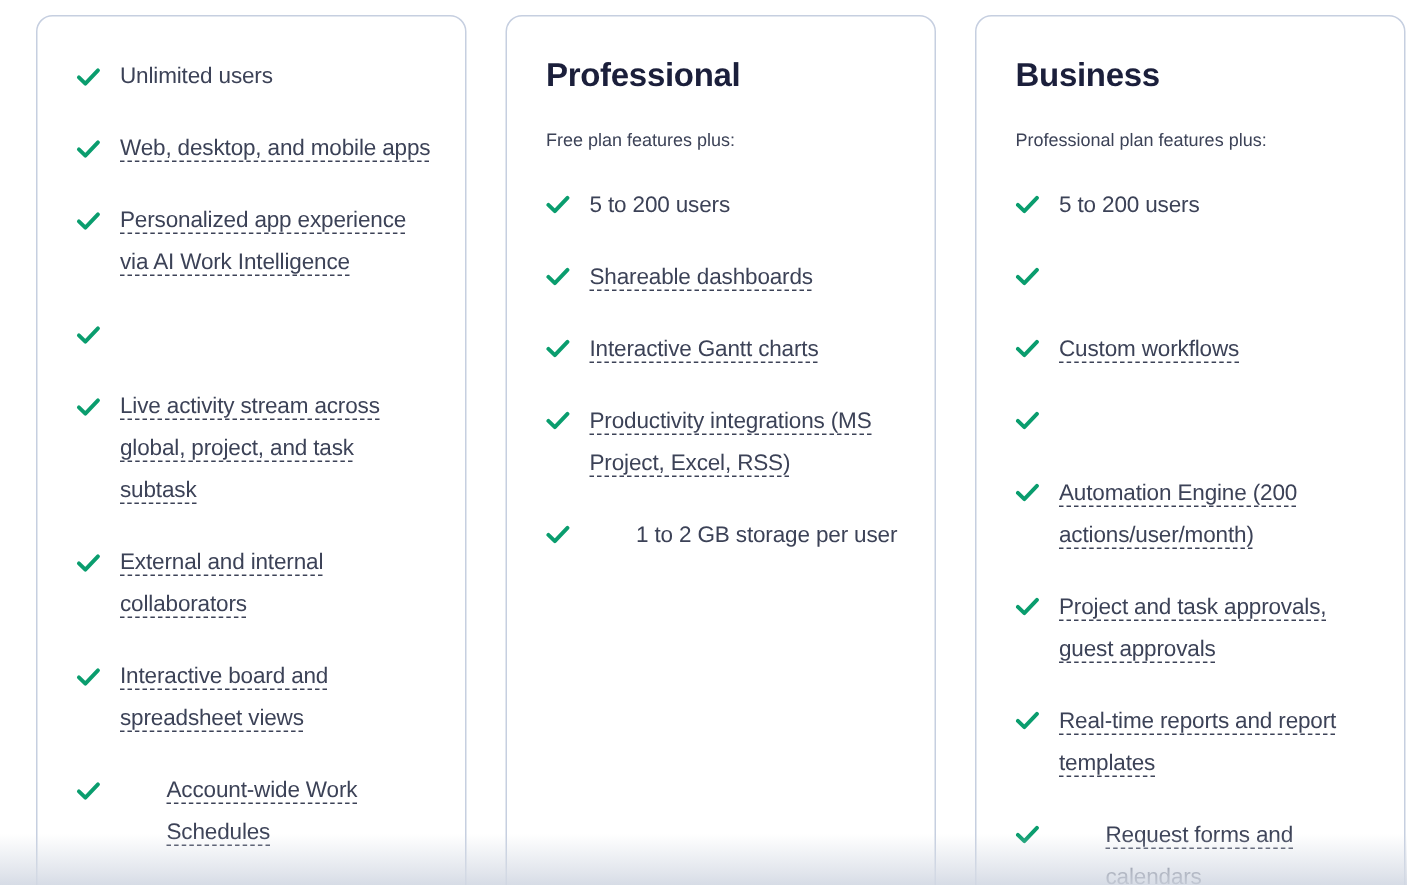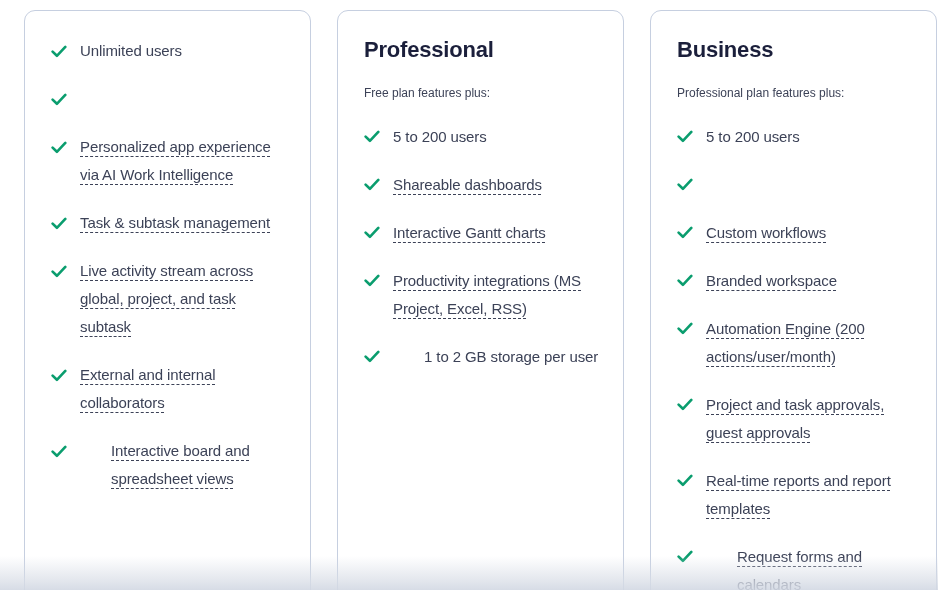--- a/index.html
+++ b/index.html
@@ -117,36 +117,36 @@
               </svg>
             </span>
             <span class="feature-text">Unlimited users</span>
           </li>
           <li class="feature-item">
             <span class="check-icon">
               <svg width="16" height="13" viewBox="0 0 16 13" fill="none" xmlns="http://www.w3.org/2000/svg">
                 <path d="M1.6 6.6 L5.9 10.8 L14.3 1.9" stroke="#0a9d6e" stroke-width="2.6" stroke-linecap="round" stroke-linejoin="round"></path>
               </svg>
             </span>
+            <span class="feature-text has-tooltip">Web, desktop, and mobile apps</span>
           </li>
           <li class="feature-item">
             <span class="check-icon">
               <svg width="16" height="13" viewBox="0 0 16 13" fill="none" xmlns="http://www.w3.org/2000/svg">
                 <path d="M1.6 6.6 L5.9 10.8 L14.3 1.9" stroke="#0a9d6e" stroke-width="2.6" stroke-linecap="round" stroke-linejoin="round"></path>
               </svg>
             </span>
             <span class="feature-text has-tooltip">Personalized app experience via AI Work Intelligence</span>
           </li>
           <li class="feature-item">
             <span class="check-icon">
               <svg width="16" height="13" viewBox="0 0 16 13" fill="none" xmlns="http://www.w3.org/2000/svg">
                 <path d="M1.6 6.6 L5.9 10.8 L14.3 1.9" stroke="#0a9d6e" stroke-width="2.6" stroke-linecap="round" stroke-linejoin="round"></path>
               </svg>
             </span>
-            <span class="feature-text has-tooltip">Task &amp; subtask management</span>
           </li>
           <li class="feature-item">
             <span class="check-icon">
               <svg width="16" height="13" viewBox="0 0 16 13" fill="none" xmlns="http://www.w3.org/2000/svg">
                 <path d="M1.6 6.6 L5.9 10.8 L14.3 1.9" stroke="#0a9d6e" stroke-width="2.6" stroke-linecap="round" stroke-linejoin="round"></path>
               </svg>
             </span>
             <span class="feature-text has-tooltip">Live activity stream across global, project, and task subtask</span>
           </li>
           <li class="feature-item">
@@ -157,20 +157,28 @@
             </span>
             <span class="feature-text has-tooltip">External and internal collaborators</span>
           </li>
           <li class="feature-item">
             <span class="check-icon">
               <svg width="16" height="13" viewBox="0 0 16 13" fill="none" xmlns="http://www.w3.org/2000/svg">
                 <path d="M1.6 6.6 L5.9 10.8 L14.3 1.9" stroke="#0a9d6e" stroke-width="2.6" stroke-linecap="round" stroke-linejoin="round"></path>
               </svg>
             </span>
             <span class="feature-text has-tooltip">Interactive board and spreadsheet views</span>
+          </li>
+          <li class="feature-item">
+            <span class="check-icon">
+              <svg width="16" height="13" viewBox="0 0 16 13" fill="none" xmlns="http://www.w3.org/2000/svg">
+                <path d="M1.6 6.6 L5.9 10.8 L14.3 1.9" stroke="#0a9d6e" stroke-width="2.6" stroke-linecap="round" stroke-linejoin="round"></path>
+              </svg>
+            </span>
+            <span class="feature-text has-tooltip">Account-wide Work Schedules</span>
           </li>
         </ul>
       </div>
       <div class="plan-card">
         <div class="plan-title">Professional</div>
         <div class="plan-subtitle">Free plan features plus:</div>
         <ul class="feature-list">
           <li class="feature-item">
             <span class="check-icon">
               <svg width="16" height="13" viewBox="0 0 16 13" fill="none" xmlns="http://www.w3.org/2000/svg">
@@ -239,21 +247,20 @@
               </svg>
             </span>
             <span class="feature-text has-tooltip">Custom workflows</span>
           </li>
           <li class="feature-item">
             <span class="check-icon">
               <svg width="16" height="13" viewBox="0 0 16 13" fill="none" xmlns="http://www.w3.org/2000/svg">
                 <path d="M1.6 6.6 L5.9 10.8 L14.3 1.9" stroke="#0a9d6e" stroke-width="2.6" stroke-linecap="round" stroke-linejoin="round"></path>
               </svg>
             </span>
-            <span class="feature-text has-tooltip">Branded workspace</span>
           </li>
           <li class="feature-item">
             <span class="check-icon">
               <svg width="16" height="13" viewBox="0 0 16 13" fill="none" xmlns="http://www.w3.org/2000/svg">
                 <path d="M1.6 6.6 L5.9 10.8 L14.3 1.9" stroke="#0a9d6e" stroke-width="2.6" stroke-linecap="round" stroke-linejoin="round"></path>
               </svg>
             </span>
             <span class="feature-text has-tooltip">Automation Engine (200 actions/user/month)</span>
           </li>
           <li class="feature-item">

